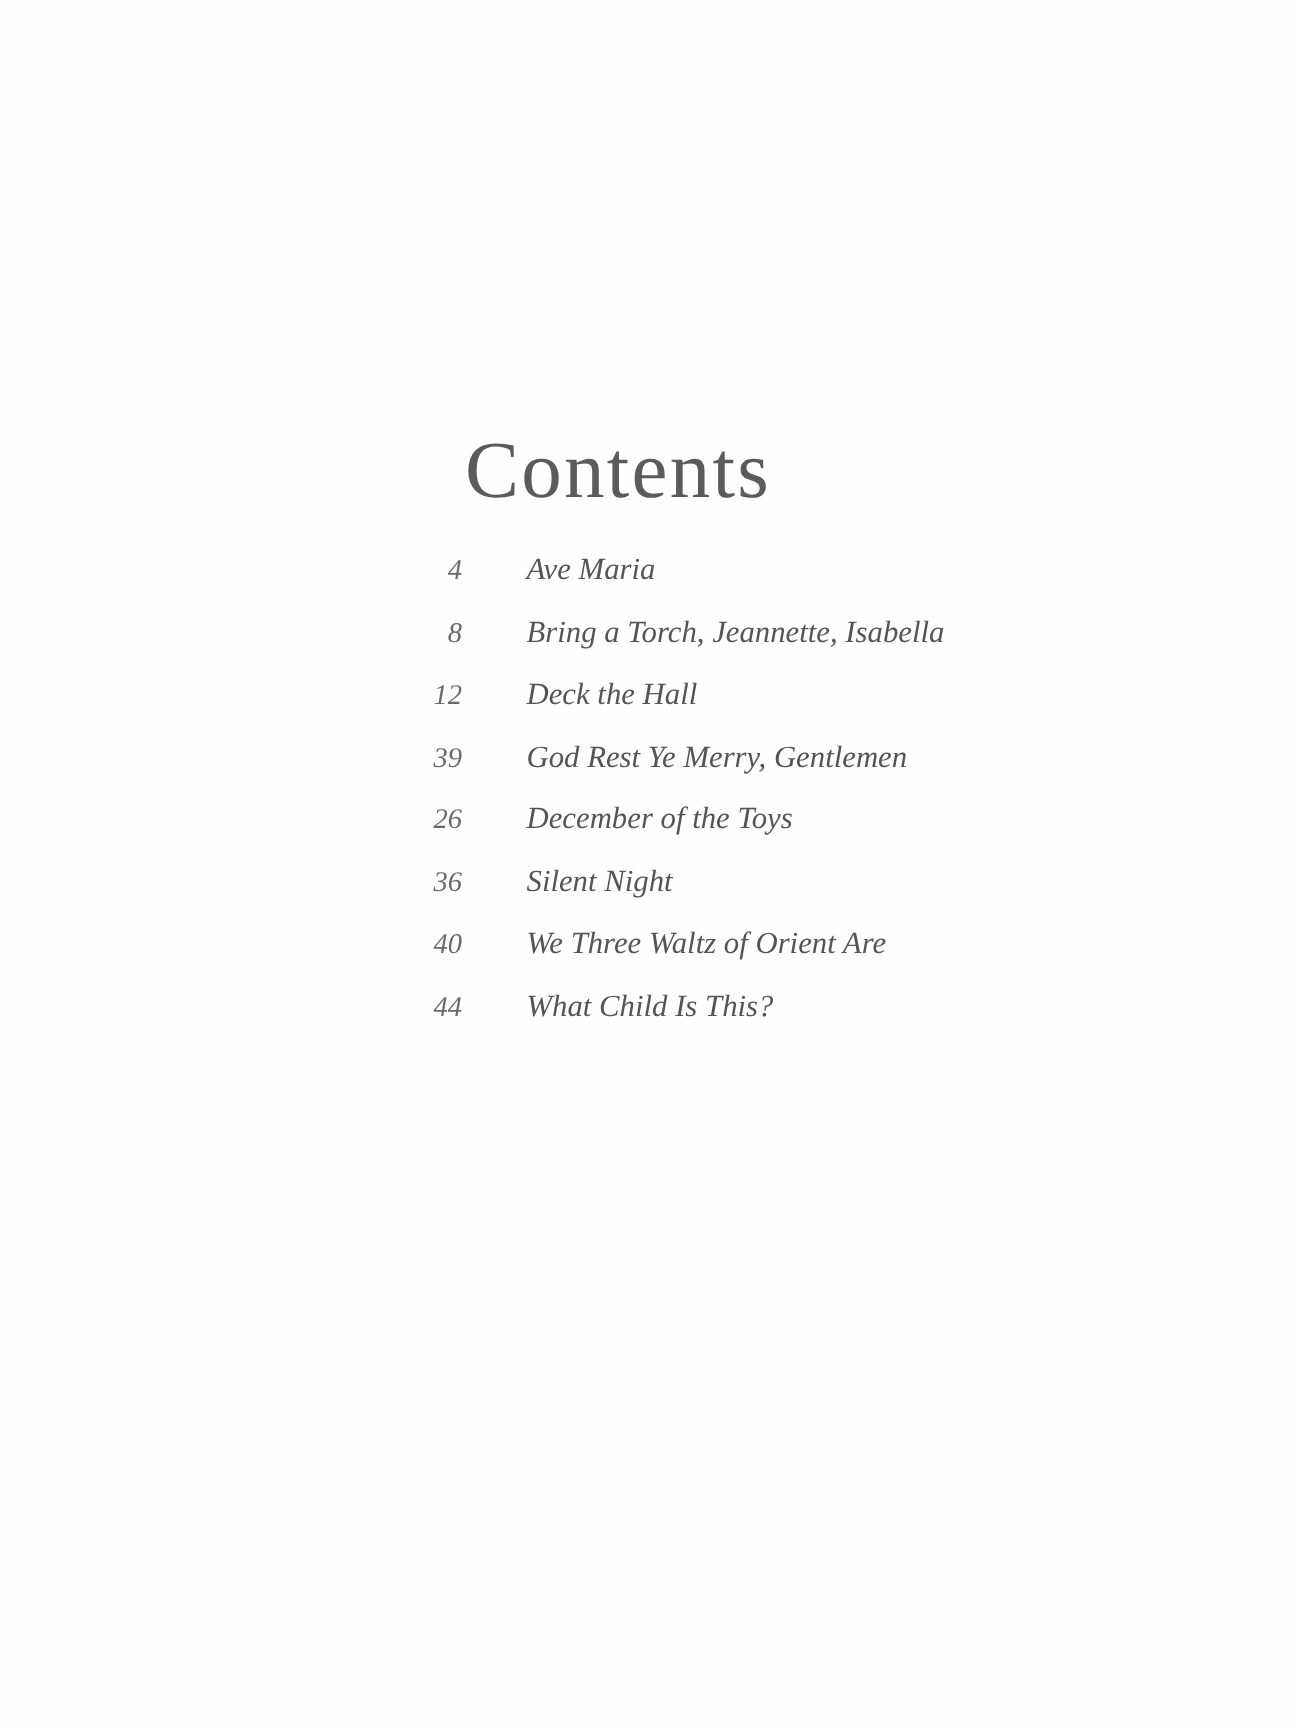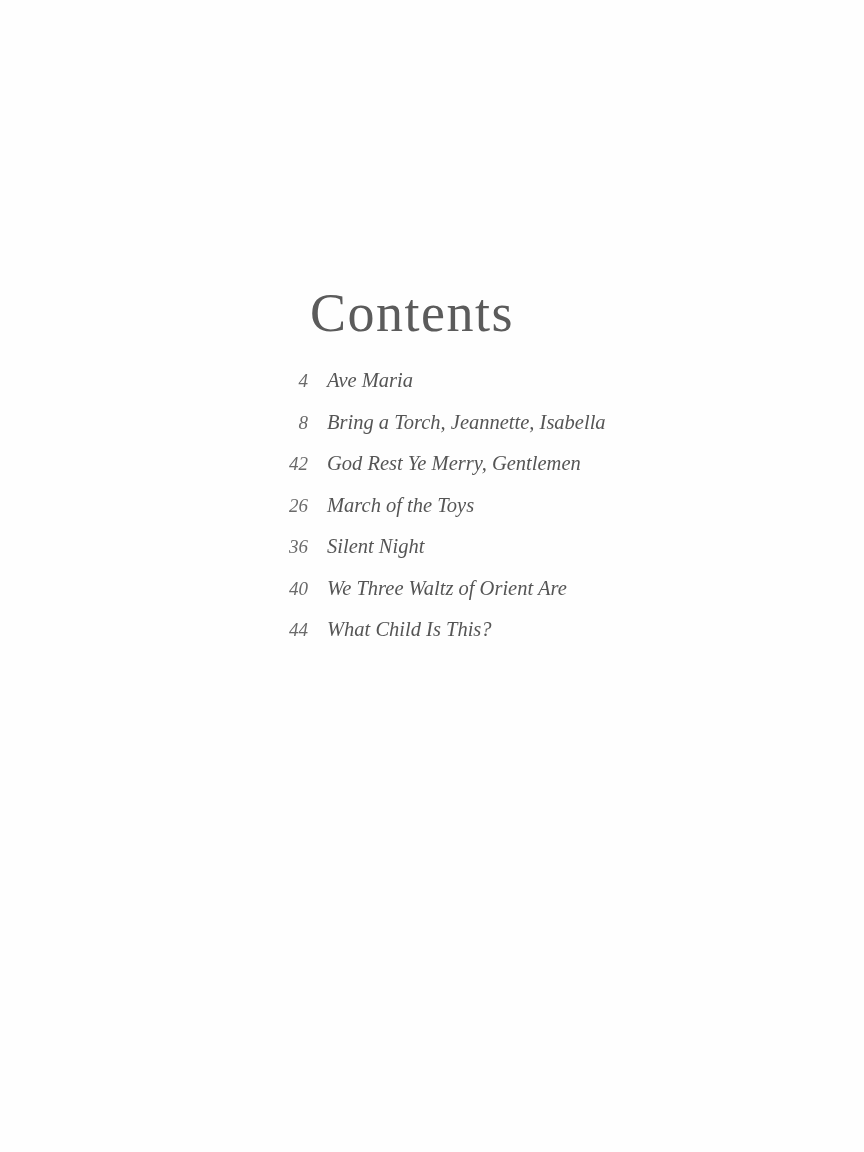--- a/index.html
+++ b/index.html
@@ -59,20 +59,21 @@
     padding-right: 19px;
     font-size: 19px;
     color: #6a6a6a;
     font-style: italic;
     flex: 0 0 auto;
   }
   .toc-label {
     flex: 1 1 auto;
     white-space: nowrap;
     color: #555555;
+    margin-left: 24px;
   }
 </style>
 </head>
 <body>
 
 <div class="page">
   <div class="page-inner">
 
     <div class="toc-title">Contents</div>
 
@@ -81,30 +82,34 @@
       <div class="toc-row">
         <span class="toc-page">4</span>
         <span class="toc-label">Ave Maria</span>
       </div>
 
       <div class="toc-row">
         <span class="toc-page">8</span>
         <span class="toc-label">Bring a Torch, Jeannette, Isabella</span>
       </div>
 
+      <div class="toc-row">
+        <span class="toc-page">12</span>
+        <span class="toc-label">Deck the Hall</span>
+      </div>
 
       <div class="toc-row">
-        <span class="toc-page">42</span>
+        <span class="toc-page">39</span>
         <span class="toc-label">God Rest Ye Merry, Gentlemen</span>
       </div>
 
 
       <div class="toc-row">
         <span class="toc-page">26</span>
-        <span class="toc-label">March of the Toys</span>
+        <span class="toc-label">December of the Toys</span>
       </div>
 
       <div class="toc-row">
         <span class="toc-page">36</span>
         <span class="toc-label">Silent Night</span>
       </div>
 
 
       <div class="toc-row">
         <span class="toc-page">40</span>

